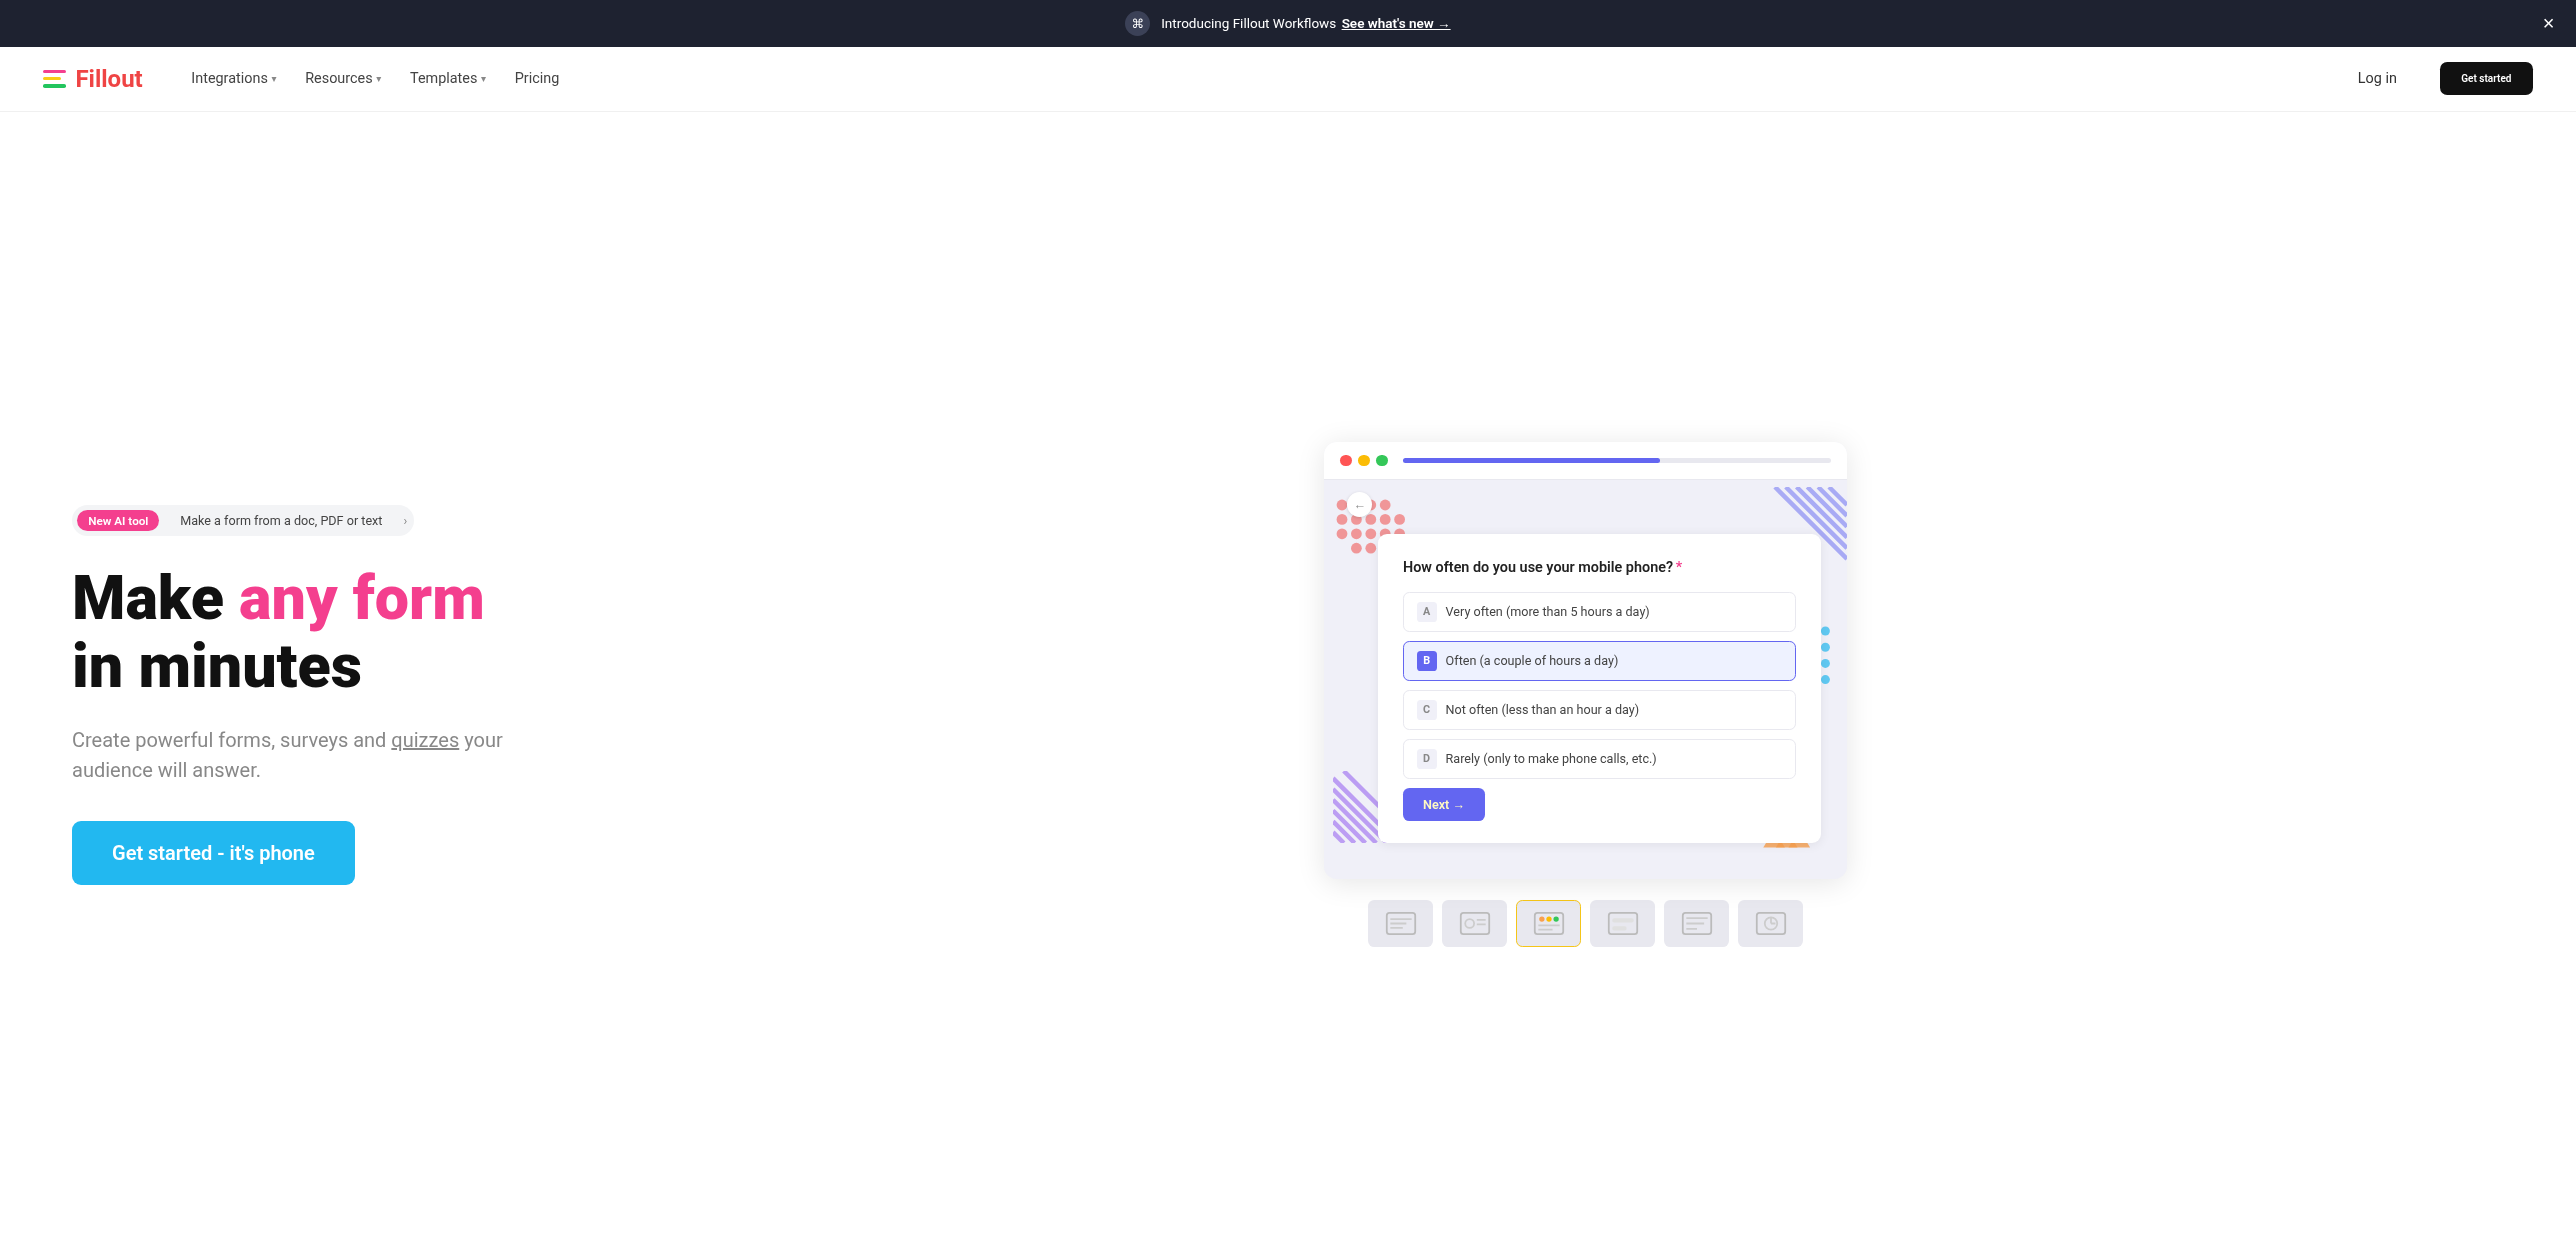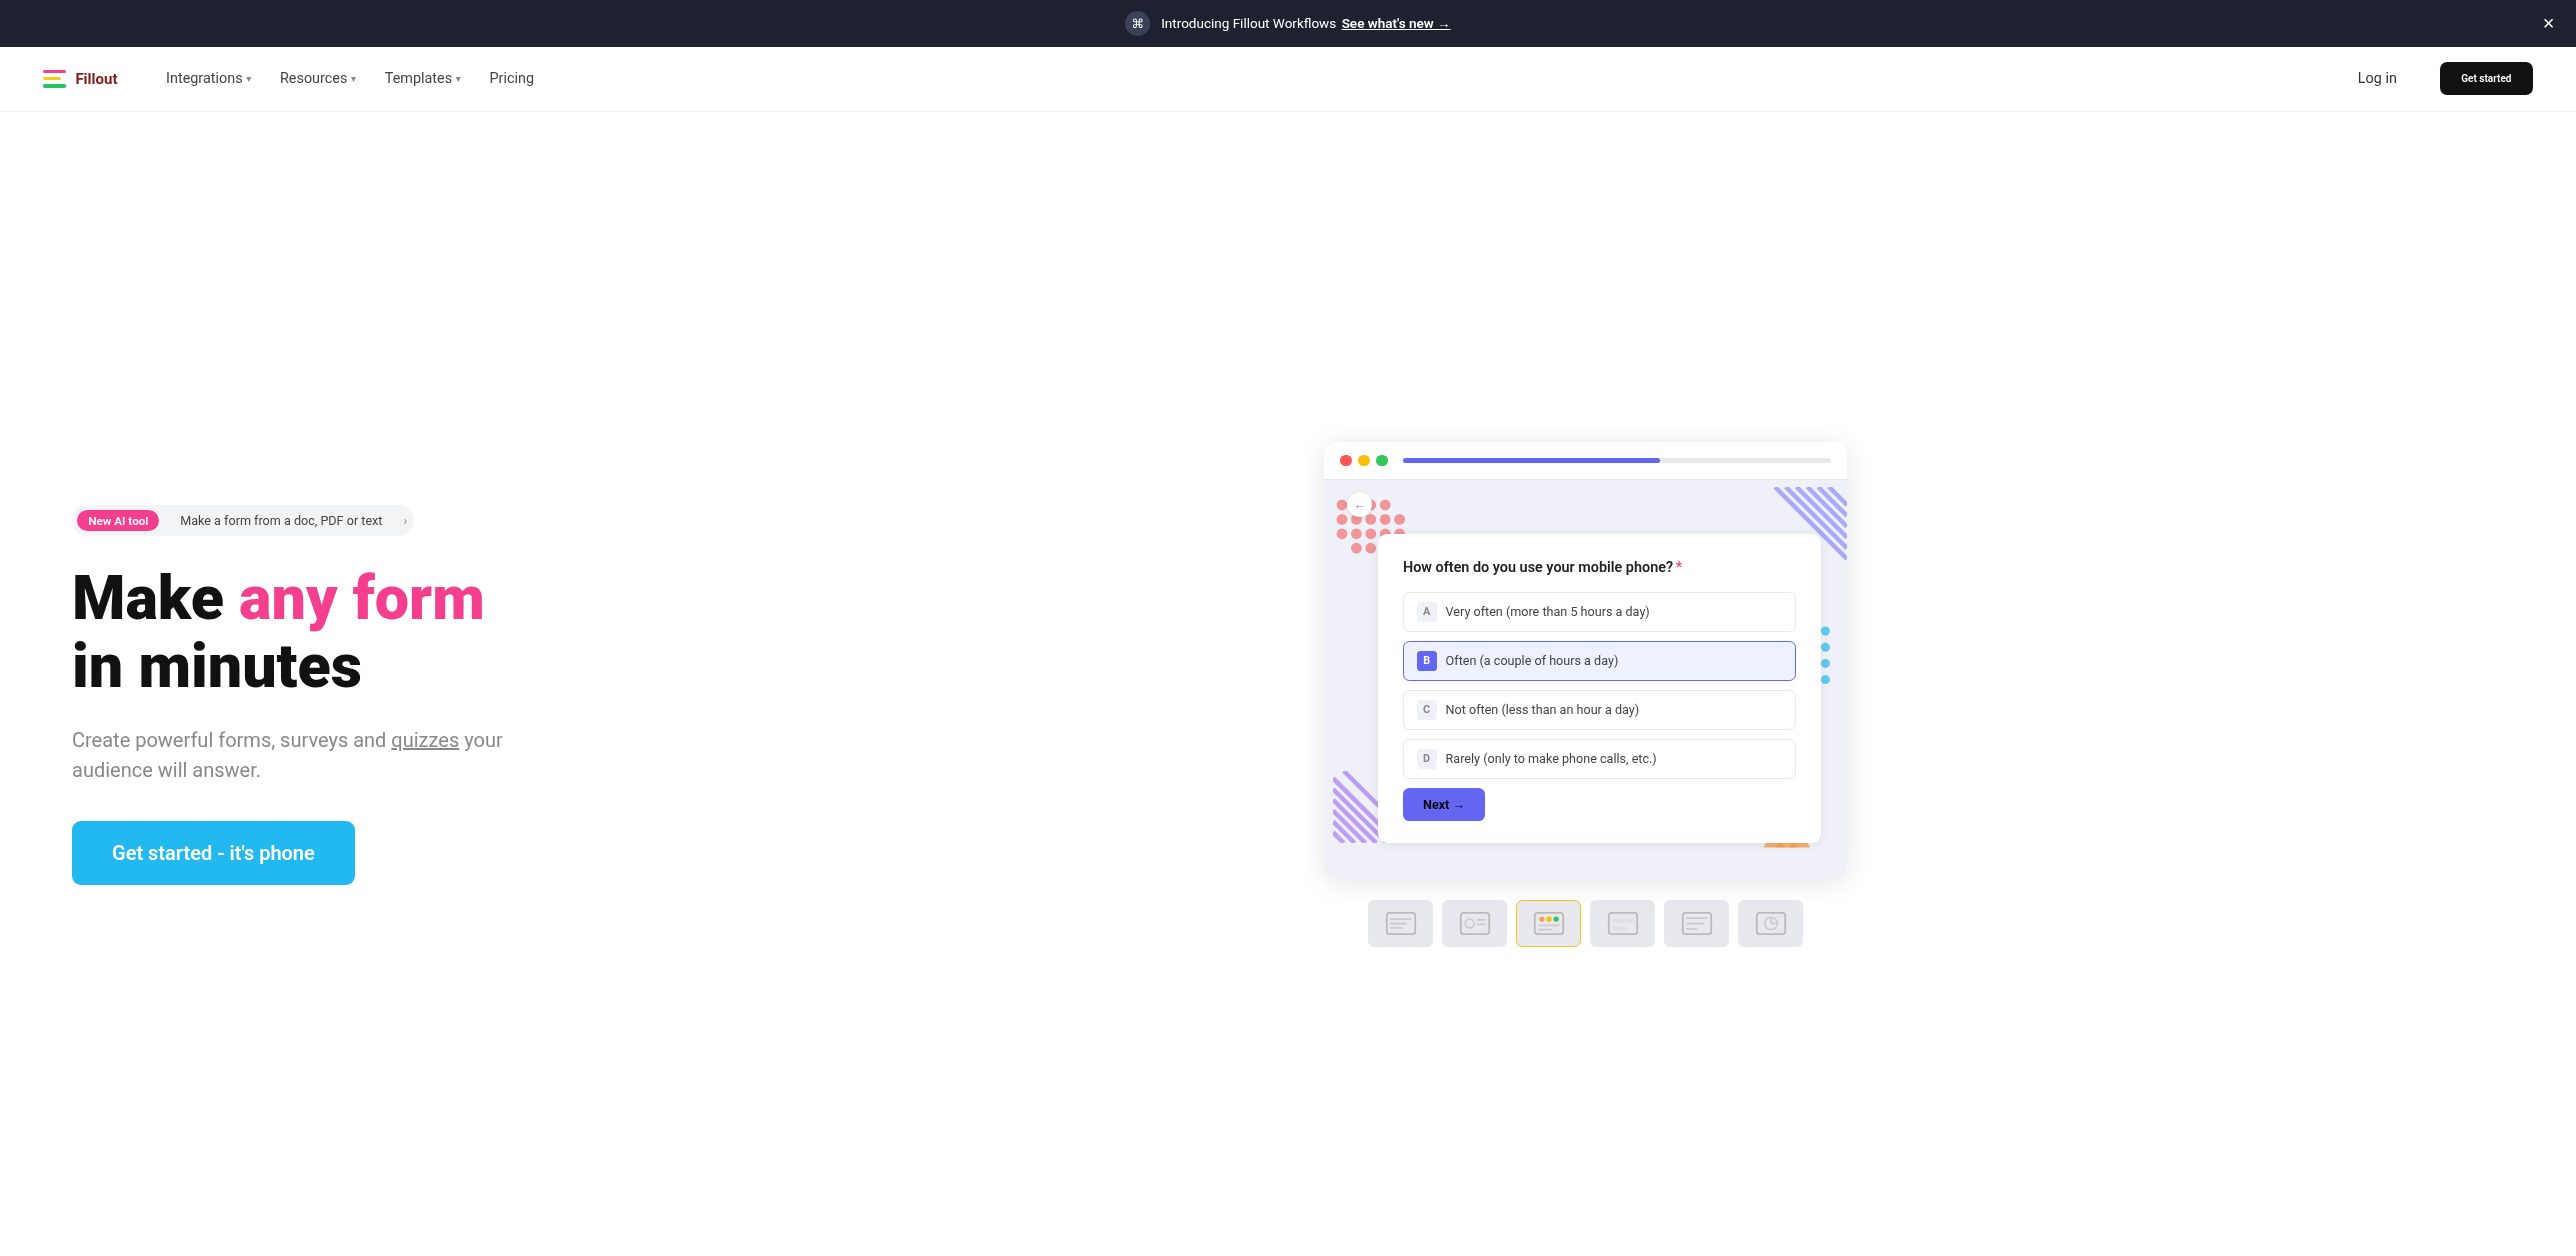--- a/index.html
+++ b/index.html
@@ -59,23 +59,23 @@
     .logo-icon {
       display: flex; flex-direction: column; gap: 3.6px; margin-right: 9px;
     }
     .logo-icon span {
       display: block; height: 3.6px; border-radius: 1.8px;
     }
     .logo-icon span:nth-child(1) { width: 23.4px; background: #f43f8e; }
     .logo-icon span:nth-child(2) { width: 18px; background: #facc15; }
     .logo-icon span:nth-child(3) { width: 23.4px; background: #22c55e; }
     .logo-text {
-      font-size: 15px;
+      font-size: 24px;
       font-weight: 700;
-      color: #7f1d1d;
+      color: #ef4444;
     }
     .nav-links {
       display: flex;
       align-items: flex-start;
       gap: 3.6px;
       flex: 1;
     }
     .nav-item {
       display: flex;
       align-items: center;
@@ -290,21 +290,21 @@
       border-radius: 3.6px;
       display: flex; align-items: center; justify-content: center;
       font-size: 10.8px; font-weight: 700; color: #888;
       flex-shrink: 0;
     }
     .form-option.selected .option-letter {
       background: #6366f1; color: #fff;
     }
     .btn-next {
       background: #6366f1;
-      color: #000000;
+      color: #fef9c3;
       border: none;
       border-radius: 6.3px;
       padding: 9px 20px;
       font-size: 12.6px;
       font-weight: 600;
       cursor: pointer;
       margin-top: 9px;
       font-family: inherit;
       display: flex; align-items: center; gap: 5.4px;
     }

